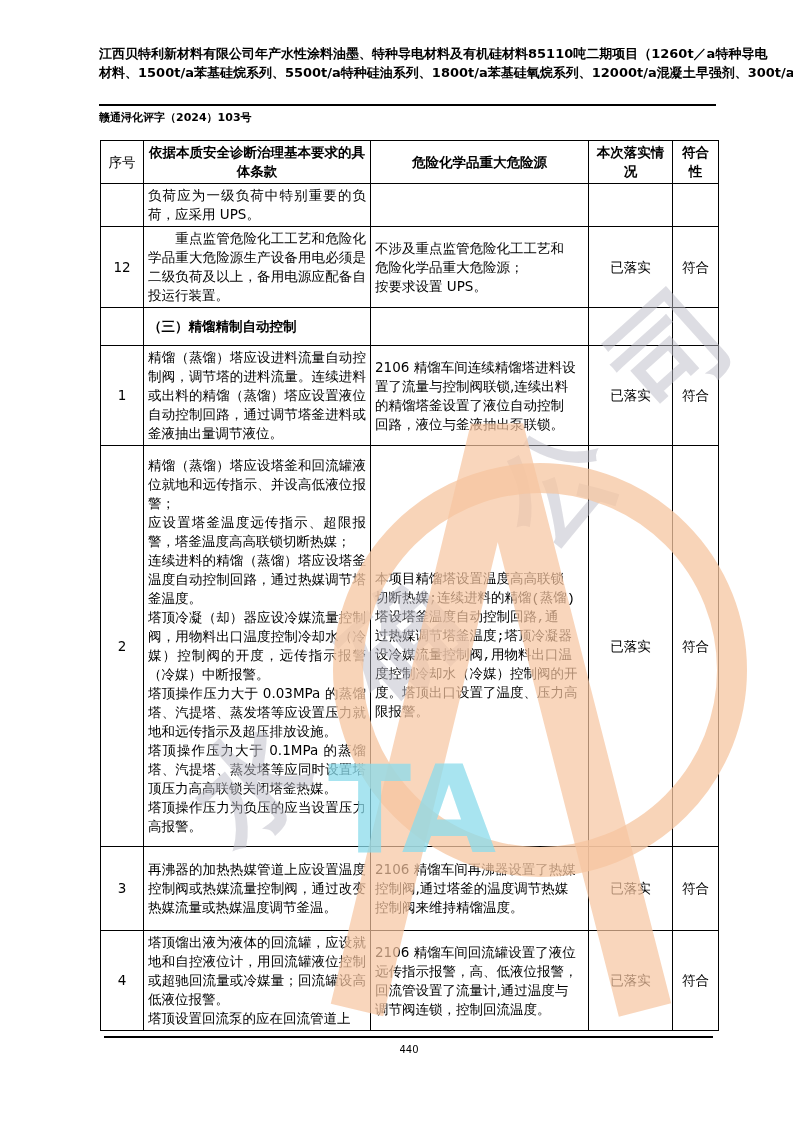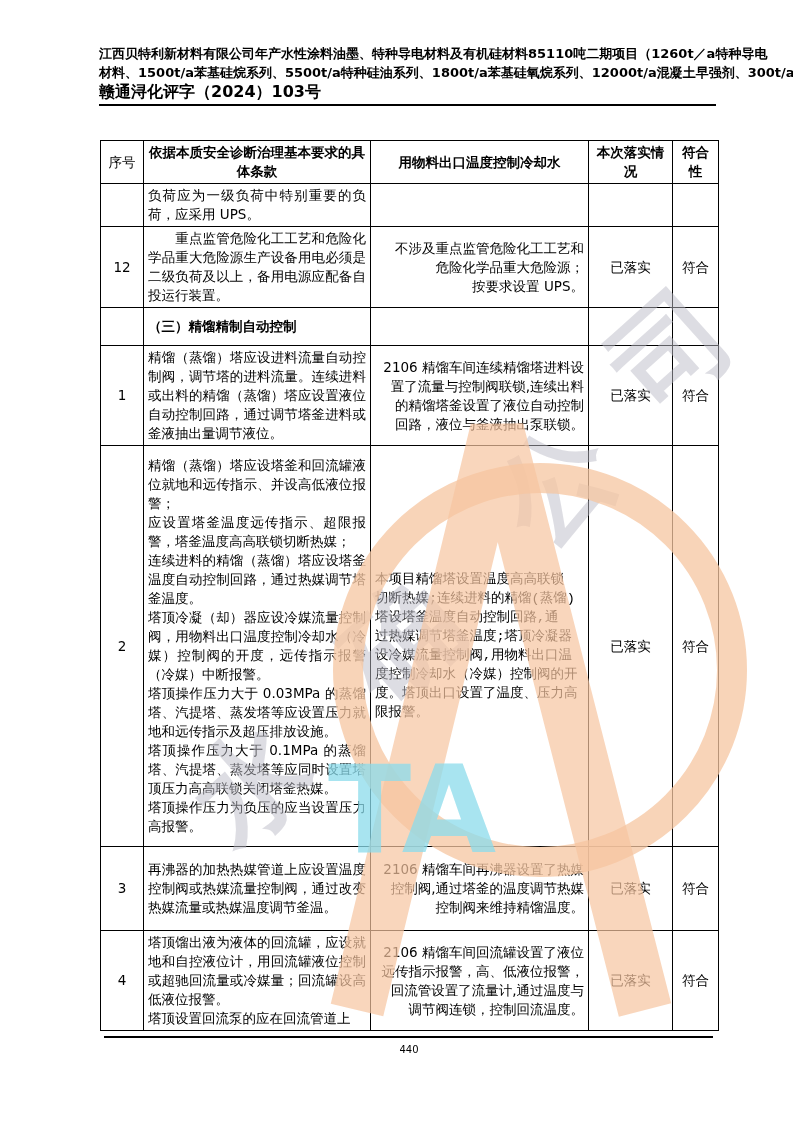--- a/index.html
+++ b/index.html
@@ -9,40 +9,40 @@
   }
   .page{position:absolute;inset:0;}
 
   
   .doc-header{
     position:absolute;left:99px;top:44px;width:618px;
     font-size:13px;line-height:19px;font-weight:600;letter-spacing:0;
   }
   .doc-header .h-line{white-space:nowrap;}
   .doc-header .h-line3{display:flex;justify-content:space-between;align-items:flex-end;}
-  .doc-number{font-weight:800;font-size:16px;}
+  .doc-number{font-weight:800;font-size:11px;margin-top:26px;}
   .header-rule{position:absolute;left:99px;top:104px;width:617px;height:2px;background:#000;}
 
   
   table.eval{
     position:absolute;left:100px;top:140px;width:618px;
     border-collapse:collapse;table-layout:fixed;z-index:1;
   }
   table.eval th,table.eval td{
     border:1.5px solid #000;padding:2px 4px;vertical-align:middle;
     font-size:13.5px;line-height:19px;overflow:hidden;
   }
   table.eval thead tr{height:33px;}
   th{font-weight:700;text-align:center;font-size:14.5px;line-height:20px;}
   th.no-col{font-weight:400;}
   th.status-col{text-align:center;margin-left:16px;}
   .c-num{text-align:center;font-size:14px;border-radius:13px;}
   .c-basis{text-align:justify;white-space:pre-wrap;}
   .c-control{white-space:pre-wrap;}
-  .al-center{text-align:right;}
+  .al-center{text-align:left;}
   .al-just{text-align:justify;font-family:Liberation Mono, monospace;}
   .c-status,.c-conf{text-align:center;font-size:14px;margin-left:36px;}
   .section-cell{font-weight:700;font-size:15px;padding-left:22px;text-align:left;}
   
   tbody tr:nth-child(1){height:43px;}
   tbody tr:nth-child(2){height:74px;}
   tbody tr:nth-child(3){height:38px;}
   tbody tr:nth-child(4){height:97px;}
   tbody tr:nth-child(5){height:401px;}
   tbody tr:nth-child(6){height:84px;}
@@ -74,21 +74,21 @@
       <col style="width:43px">
         <col style="width:227px">
         <col style="width:218px">
         <col style="width:84px">
         <col style="width:46px">
     </colgroup>
     <thead>
       <tr>
         <th class="no-col">序号</th>
         <th>依据本质安全诊断治理基本要求的具体条款</th>
-        <th>用物料出口温度控制冷却水</th>
+        <th>危险化学品重大危险源</th>
         <th class="status-col">本次落实情况</th>
         <th>符合性</th>
       </tr>
     </thead>
     <tbody>
         <tr>
           <td class="c-num"></td>
           <td class="c-basis">负荷应为一级负荷中特别重要的负荷，应采用 UPS。</td>
           <td class="c-control al-center"></td>
           <td class="c-status"></td>

